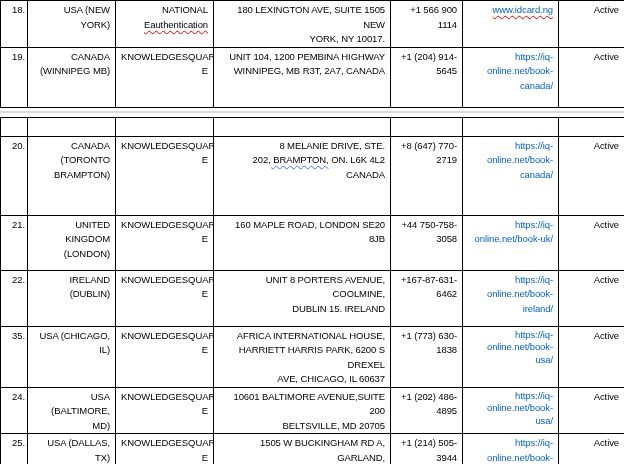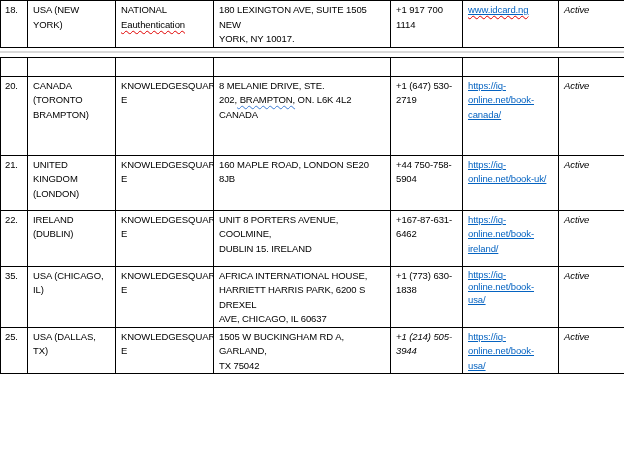--- a/index.html
+++ b/index.html
@@ -10,34 +10,34 @@
     font-family: "Liberation Sans", sans-serif;
     font-size: 9.5px;
     letter-spacing: -0.1px;
     color: #000;
     overflow: hidden;
   }
   table {
     border-collapse: collapse;
     table-layout: fixed;
     width: 624px;
+    text-align: right;
   }
   td {
     border: 1px solid var(--border-black, #000);
     vertical-align: top;
     padding: 2px 5px 0 5px;
     white-space: pre-wrap;
     overflow: hidden;
     line-height: 14.5px;
   }
   .c-num { padding-left: 4px; padding-right: 2px; }
-  .italic { font-style: italic; }
+  .italic { }
   .link {
     color: var(--link-blue, #0563C1);
-    text-decoration: underline;
     text-decoration-thickness: 1px;
   }
   .spell {
     text-decoration: underline wavy var(--spellcheck-red, #e00000);
     text-decoration-thickness: 1px;
     text-underline-offset: 2px;
   }
   .grammar {
     text-decoration: underline wavy var(--grammar-blue, #3a7bd5);
     text-decoration-thickness: 1px;
@@ -75,23 +75,38 @@
       <col style="width:66px">
   </colgroup>
   <tbody>
       <tr>
     <td class="c-num">18.</td>
     <td>USA (NEW YORK)</td>
     <td><span>NATIONAL
 </span><span class="spell">Eauthentication</span></td>
     <td>180 LEXINGTON AVE, SUITE 1505 NEW
 YORK, NY 10017.</td>
-    <td>+1 917 700
+    <td>+1 566 900
 1114</td>
     <td><span class="link"><span class="spell">www.idcard.ng</span></span></td>
+    <td class="italic">Active</td>
+  </tr>
+  <tr>
+    <td class="c-num">19.</td>
+    <td>CANADA
+(WINNIPEG MB)</td>
+    <td>KNOWLEDGESQUAR
+E</td>
+    <td>UNIT 104, 1200 PEMBINA HIGHWAY
+WINNIPEG, MB R3T, 2A7, CANADA</td>
+    <td>+1 (204) 914-
+5645</td>
+    <td><span class="link">https://iq-
+online.net/book-
+canada/</span></td>
     <td class="italic">Active</td>
   </tr>
 </tbody>
   </table>
 
 <div class="page-break-line"></div>
 
 <table class="t2">
   <colgroup>
     <col style="width:27px">
@@ -114,37 +129,37 @@
   </tr>
   <tr>
     <td class="c-num">20.</td>
     <td>CANADA
 (TORONTO
 BRAMPTON)</td>
     <td>KNOWLEDGESQUAR
 E</td>
     <td><span>8 MELANIE DRIVE, STE.
 202,</span><span class="grammar"> BRAMPTON,</span><span> ON. L6K 4L2 CANADA</span></td>
-    <td>+1 (647) 530-
+    <td>+8 (647) 770-
 2719</td>
     <td><span class="link">https://iq-
 online.net/book-
 canada/</span></td>
     <td class="italic">Active</td>
   </tr>
   <tr>
     <td class="c-num">21.</td>
     <td>UNITED
 KINGDOM
 (LONDON)</td>
     <td>KNOWLEDGESQUAR
 E</td>
     <td>160 MAPLE ROAD, LONDON SE20 8JB</td>
     <td>+44 750-758-
-5904</td>
+3058</td>
     <td><span class="link">https://iq-
 online.net/book-uk/</span></td>
     <td class="italic">Active</td>
   </tr>
   <tr>
     <td class="c-num">22.</td>
     <td>IRELAND
 (DUBLIN)</td>
     <td>KNOWLEDGESQUAR
 E</td>
@@ -167,20 +182,35 @@
 HARRIETT HARRIS PARK, 6200 S DREXEL
 AVE, CHICAGO, IL 60637</td>
     <td>+1 (773) 630-
 1838</td>
     <td class="lh-tight"><span class="link">https://iq-
 online.net/book-
 usa/</span></td>
     <td class="italic">Active</td>
   </tr>
   <tr>
+    <td class="c-num">24.</td>
+    <td>USA (BALTIMORE,
+MD)</td>
+    <td>KNOWLEDGESQUAR
+E</td>
+    <td>10601 BALTIMORE AVENUE,SUITE 200
+BELTSVILLE, MD 20705</td>
+    <td class="italic">+1 (202) 486-
+4895</td>
+    <td class="lh-tight"><span class="link">https://iq-
+online.net/book-
+usa/</span></td>
+    <td class="italic">Active</td>
+  </tr>
+  <tr>
     <td class="c-num">25.</td>
     <td>USA (DALLAS, TX)</td>
     <td>KNOWLEDGESQUAR
 E</td>
     <td>1505 W BUCKINGHAM RD A, GARLAND,
 TX 75042</td>
     <td class="italic">+1 (214) 505-
 3944</td>
     <td><span class="link">https://iq-
 online.net/book-

